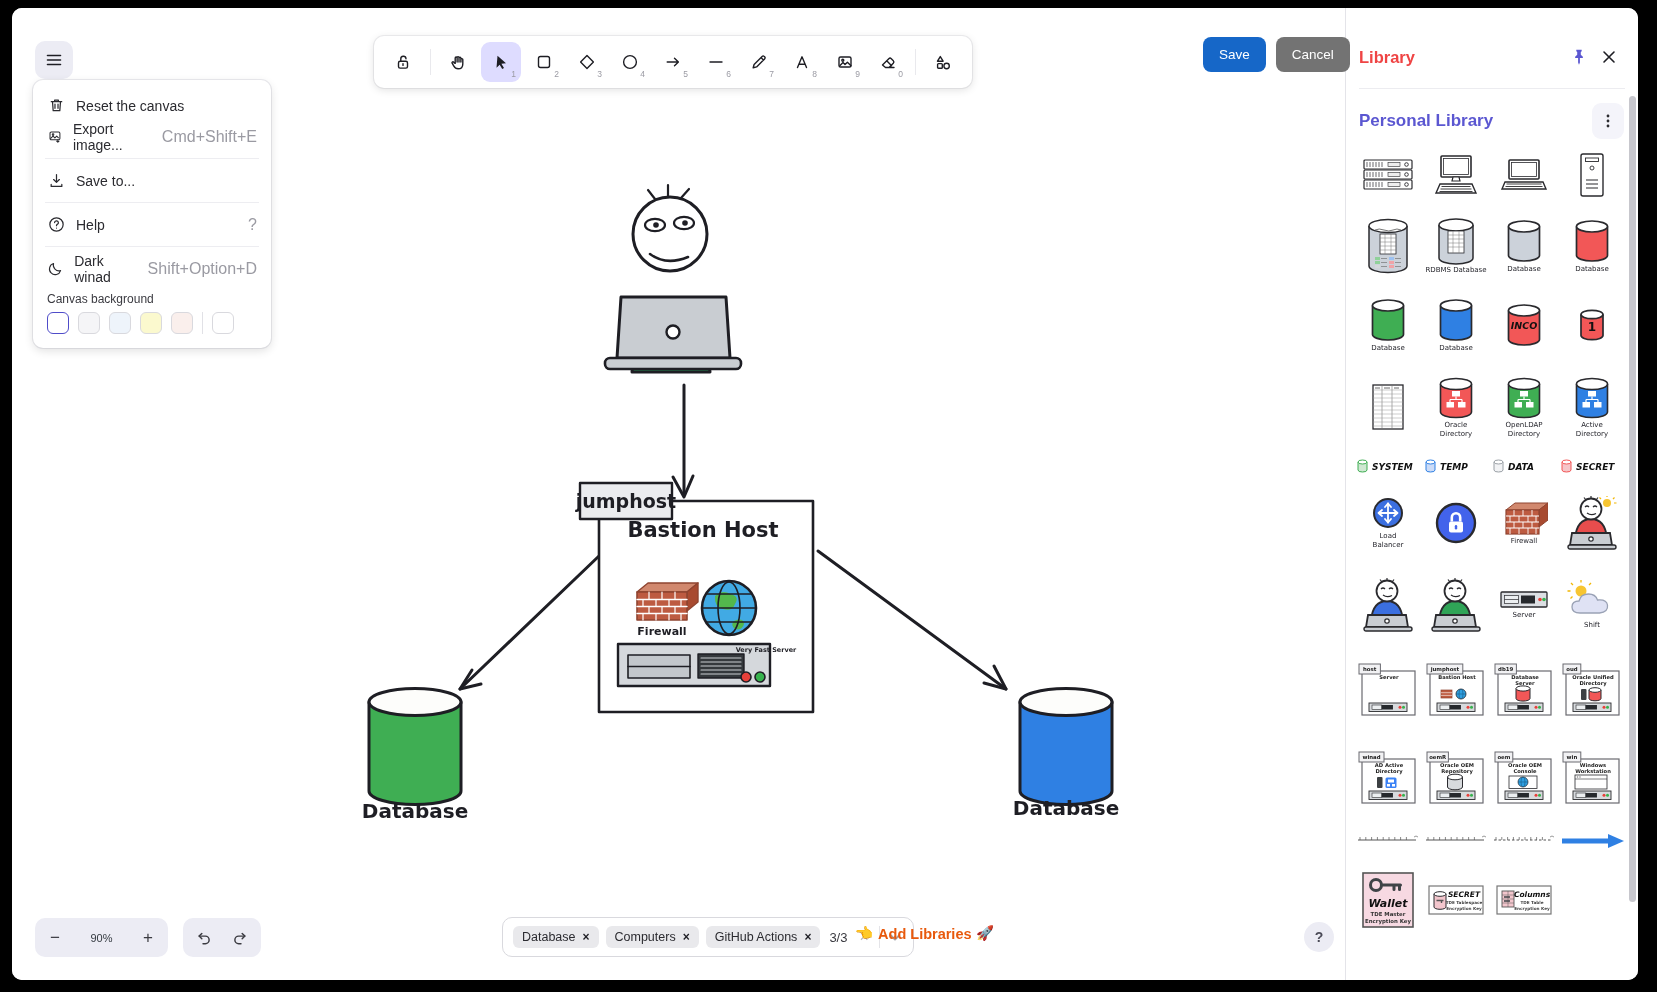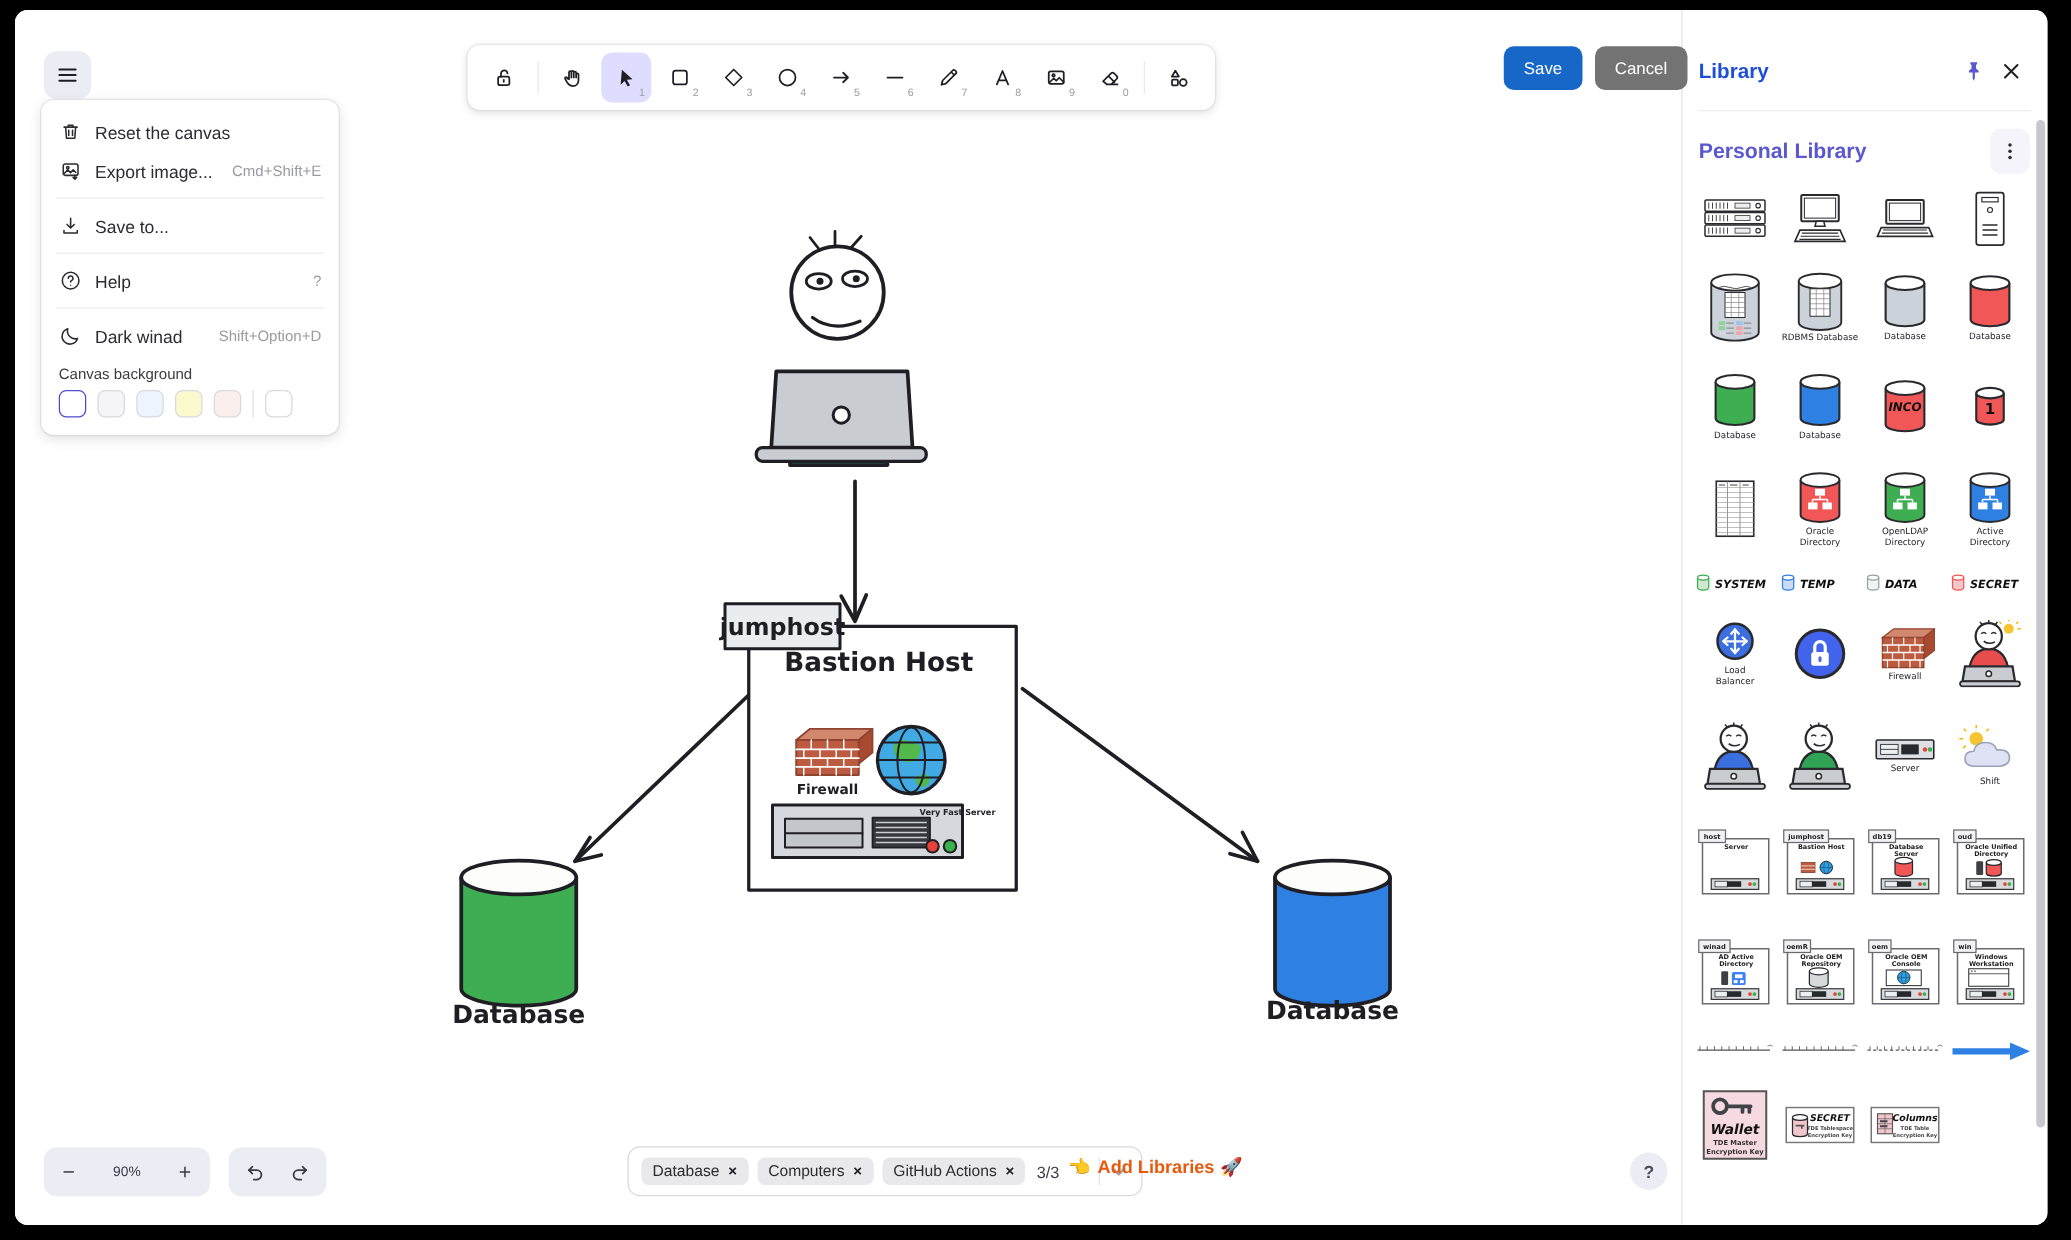--- a/index.html
+++ b/index.html
@@ -7,21 +7,21 @@
   .window{position:absolute;left:12px;top:8px;width:1626px;height:972px;background:#fff;border-radius:10px;overflow:hidden;}
   .canvas-area{position:absolute;left:0;top:0;width:1333px;height:100%;background:#fff;}
   svg{display:block}
   .drawing{position:absolute;left:0;top:0;pointer-events:none;}
   .ct{font-family:"DejaVu Sans",sans-serif;font-weight:700;fill:#1e1e24;text-anchor:middle;}
   .hint{position:absolute;left:0;top:94px;width:1333px;text-align:center;font-size:12.5px;color:#b4b8bd;}
   .hamburger{position:absolute;left:23px;top:33px;width:38px;height:38px;border:none;border-radius:10px;background:#ececf4;display:flex;align-items:center;justify-content:center;cursor:pointer;}
   .menu{position:absolute;left:21px;top:72px;width:238px;background:#fff;border-radius:10px;box-shadow:0 3px 10px rgba(0,0,0,.12),0 0 0 1px #ececf0;padding:10px 0 14px;z-index:5;}
   .menu-item{display:flex;align-items:center;gap:10px;height:31px;padding:0 14px;cursor:pointer;}
   .menu-item .lbl{font-size:14px;color:#2b2b30;}
-  .menu-item .sc{margin-left:auto;font-size:12px;color:#9a9aa2;}
+  .menu-item .sc{margin-left:auto;font-size:16px;color:#9a9aa2;}
   .menu-div{height:1px;background:#ededf1;margin:6px 12px;}
   .menu-sub{font-size:12px;color:#3a3a40;padding:8px 14px 6px;}
   .swatches{display:flex;align-items:center;gap:9px;padding:0 14px;}
   .swatch{width:22px;height:22px;border-radius:6px;border:1px solid #d9d9de;box-sizing:border-box;cursor:pointer;}
   .swatch.sel{border:1.5px solid #4f4cc9;box-shadow:0 0 0 2px #fff inset;}
   .swdiv{width:1px;height:22px;background:#e1e1e6;}
   .toolbar{position:absolute;left:362px;top:28px;height:52px;display:flex;align-items:center;gap:3px;background:#fff;border-radius:10px;box-shadow:0 2px 8px rgba(0,0,0,.12),0 0 0 1px #f0f0f2;padding:0 9px;z-index:4;}
   .tool{position:relative;width:40px;height:40px;border:none;background:transparent;border-radius:9px;display:flex;align-items:center;justify-content:center;cursor:pointer;}
   .tool.active{background:#dedcff;}
   .tool .key{position:absolute;right:5px;bottom:3px;font-size:8.5px;color:#9b9ba4;}
@@ -38,21 +38,21 @@
   .chipsbar{position:absolute;left:490px;top:909px;height:40px;background:#fff;border:1px solid #d9d9de;border-radius:10px;display:flex;align-items:center;gap:7px;padding:0 10px;box-sizing:border-box;}
   .chip{display:flex;align-items:center;gap:7px;background:#e9e9ec;border-radius:6px;padding:4px 9px;font-size:12.5px;color:#2b2b30;cursor:pointer;}
   .chip .x{font-weight:700;font-size:12px;color:#1e1e24;cursor:pointer;}
   .counter{font-size:13px;color:#3a3a40;padding:0 2px;}
   .clearx{font-size:16px;color:#b6b6bc;cursor:pointer;padding:0 3px;}
   .cdiv{width:1px;height:22px;background:#e4e4e8;}
   .addlib{position:absolute;left:843px;top:917px;display:flex;align-items:center;gap:5px;font-size:14.5px;font-weight:700;color:#e8590c;cursor:pointer;}
   .helpbtn{position:absolute;left:1292px;top:914px;width:30px;height:30px;border:none;border-radius:50%;background:#ececf4;color:#4b4b57;font-size:14px;font-weight:700;cursor:pointer;}
   .library{position:absolute;left:1333px;top:0;width:293px;height:972px;background:#fff;border-left:1px solid #e4e4e9;box-sizing:border-box;}
   .libhead{display:flex;align-items:center;padding:34px 14px 0 13px;}
-  .libtitle{font-size:16.5px;font-weight:700;color:#1d4ed8;}
+  .libtitle{font-size:16.5px;font-weight:700;color:#ef4444;}
   .libhead .sp{flex:1;}
   .iconbtn{width:30px;height:30px;border:none;background:transparent;border-radius:7px;display:flex;align-items:center;justify-content:center;cursor:pointer;}
   .libdiv{height:1px;background:#ececf0;margin:16px 13px 0;}
   .personal{display:flex;align-items:center;padding:14px 14px 0 13px;justify-content:space-between;}
   .personal .t{font-size:17px;font-weight:700;color:#5b57d1;}
   .dotsbtn{margin-left:auto;width:32px;height:36px;border:none;border-radius:9px;background:#f4f4fa;display:flex;align-items:center;justify-content:center;cursor:pointer;}
   .libgrid{position:absolute;left:8px;top:140px;width:272px;display:grid;grid-template-columns:repeat(4,1fr);row-gap:8px;}
   .libitem{display:flex;flex-direction:column;align-items:center;justify-content:center;cursor:pointer;}
   .cap{font-size:7px;line-height:1.2;font-weight:400;color:#23232a;text-align:center;margin-top:1px;font-family:"DejaVu Sans",sans-serif;}
   .scrollthumb{position:absolute;right:2px;top:88px;width:7px;height:806px;border-radius:4px;background:#c7c7cd;}

